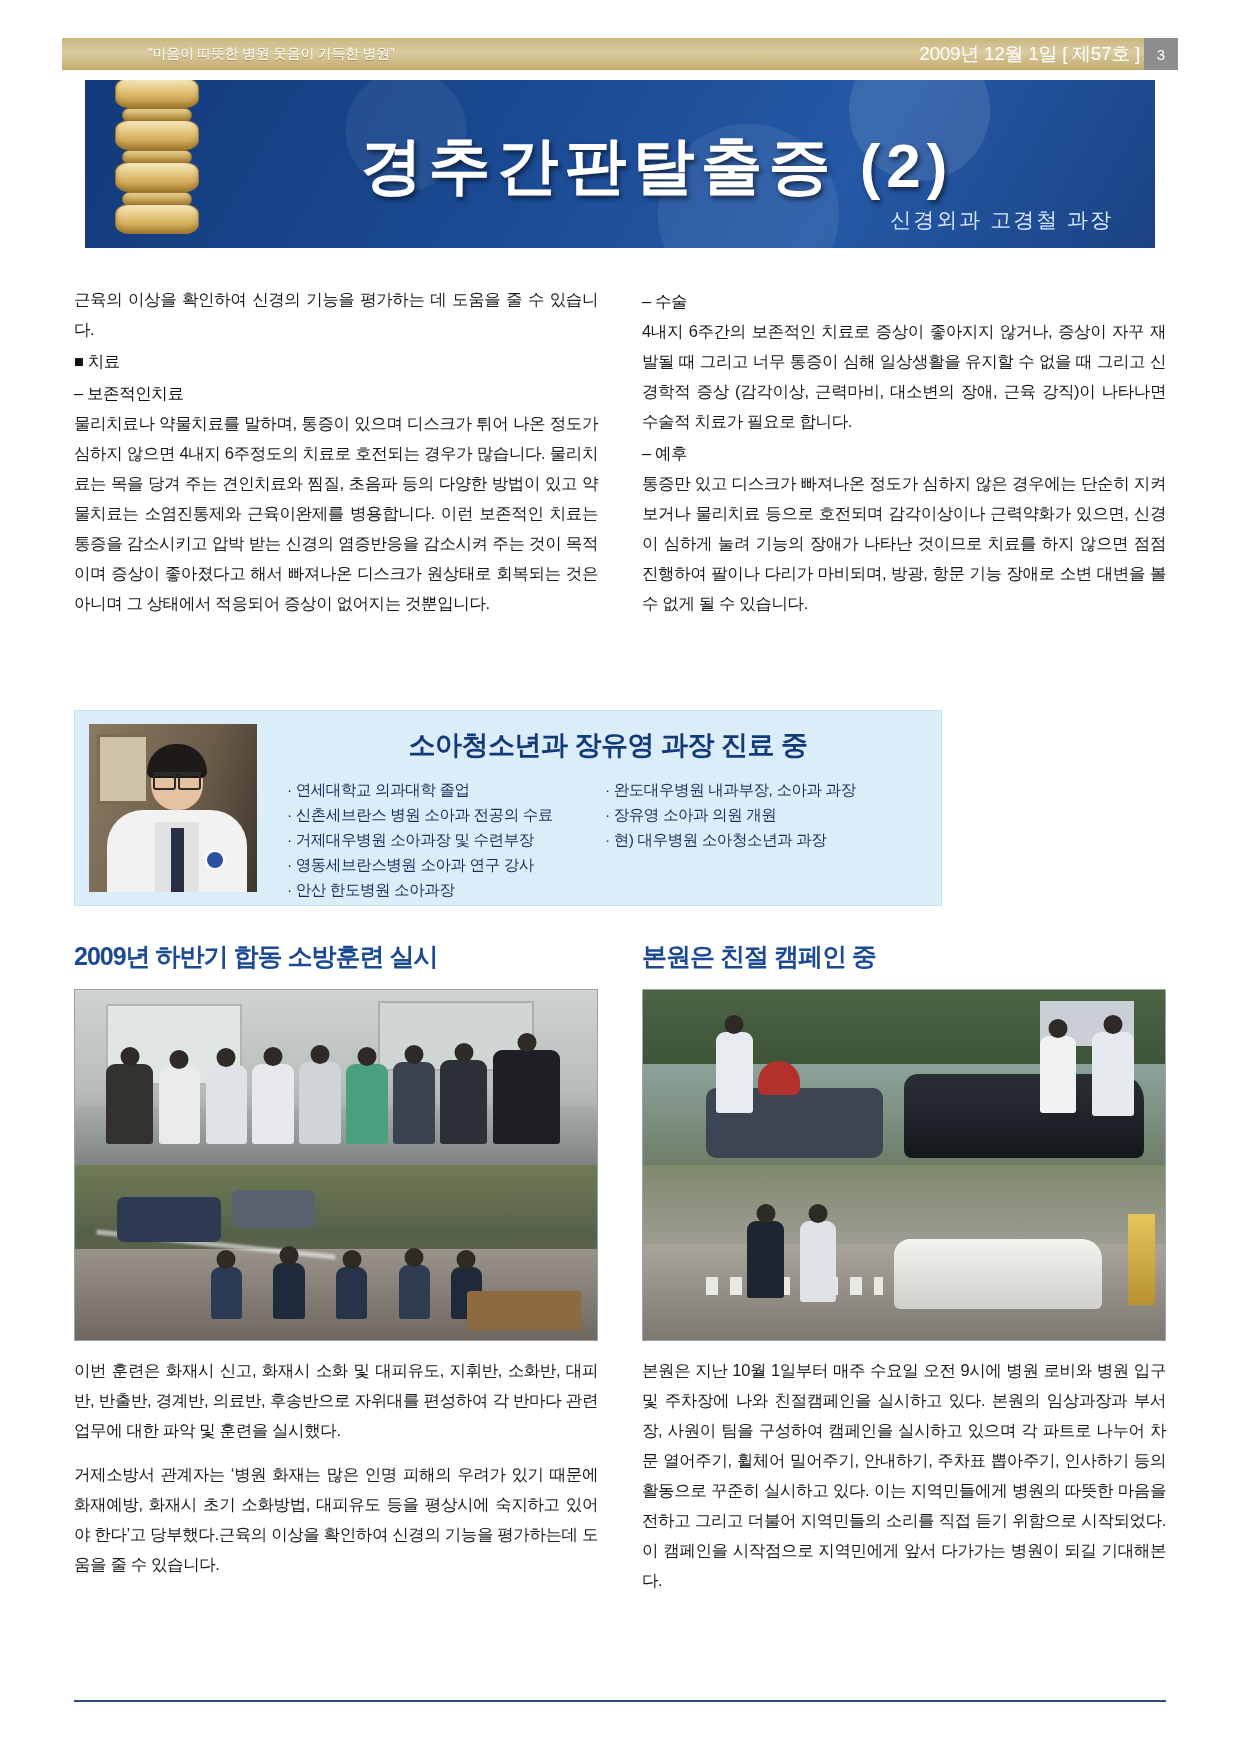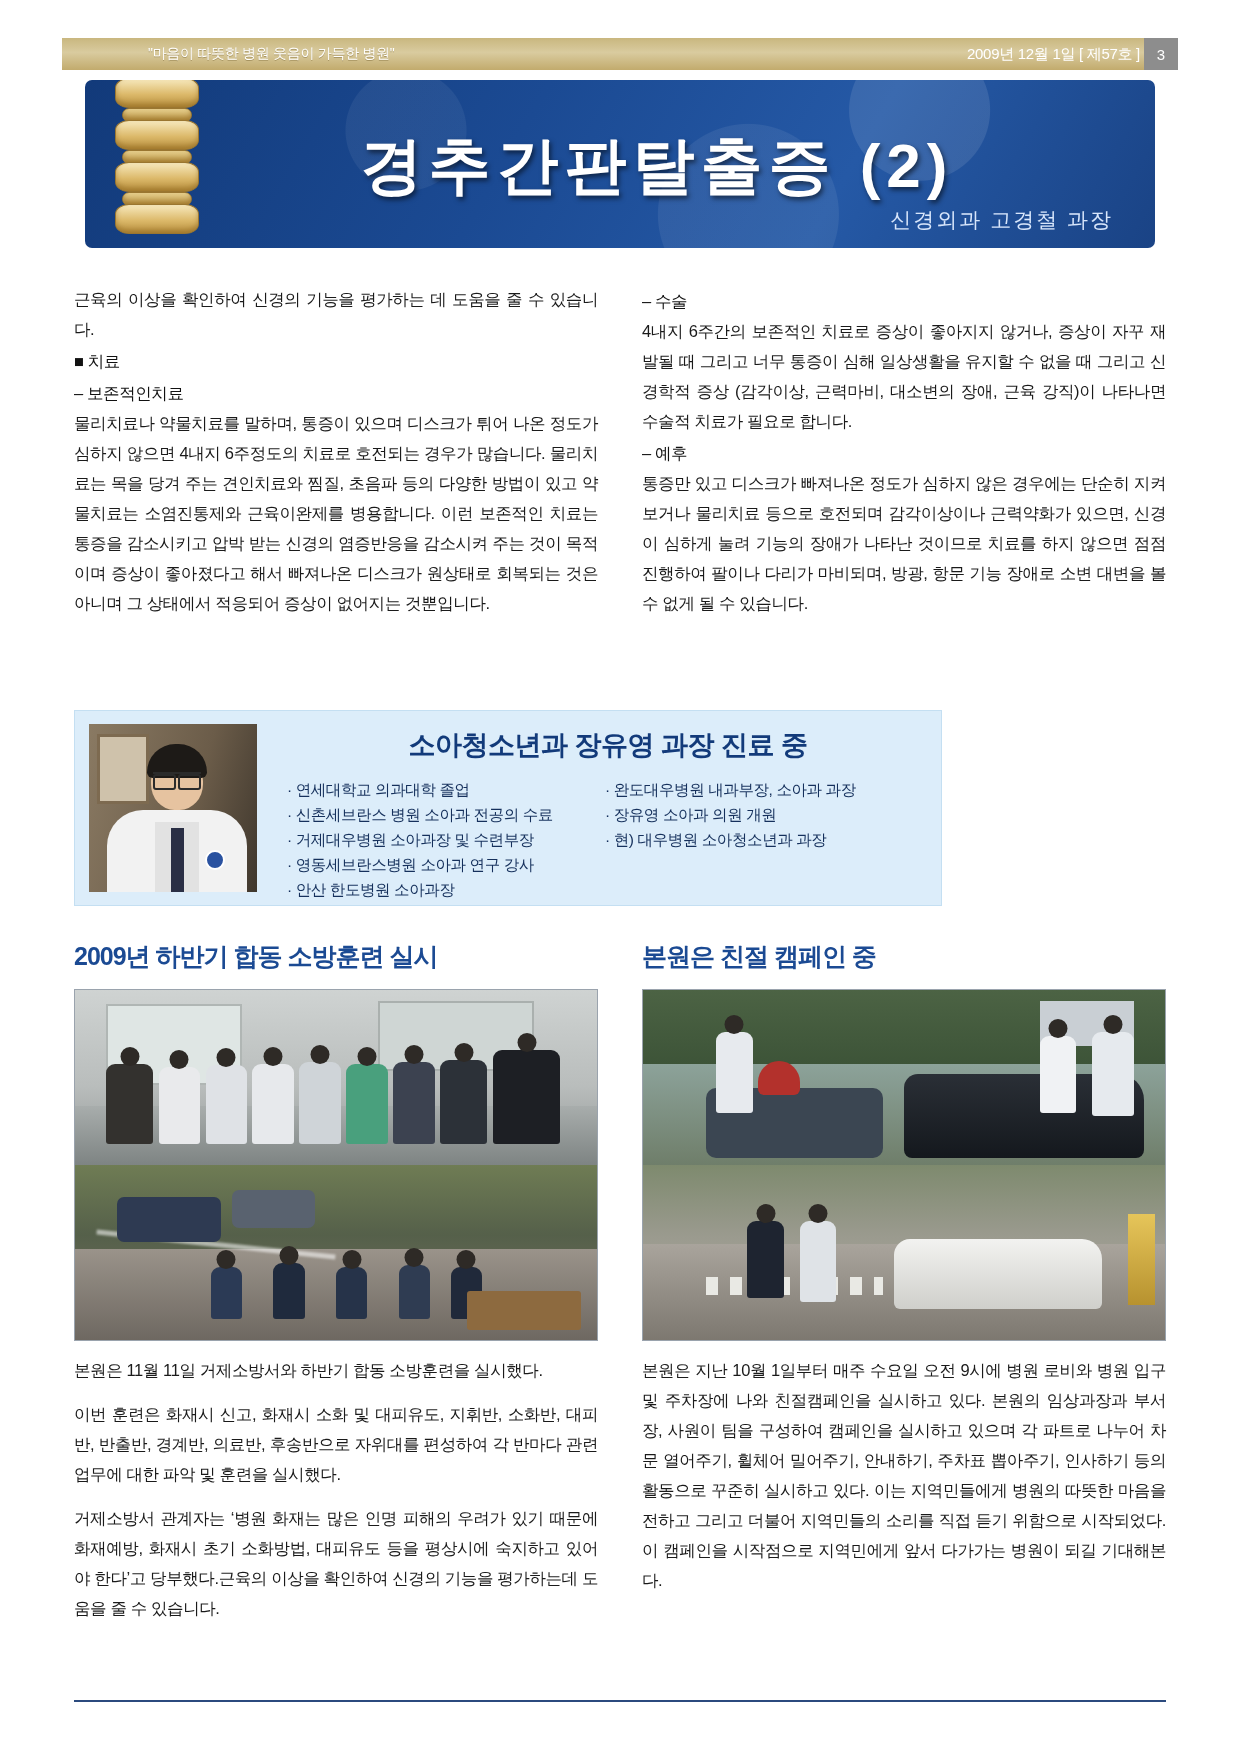--- a/index.html
+++ b/index.html
@@ -27,21 +27,21 @@
   }
   .topbar .slogan {
     color: #ffffff;
     font-size: 14px;
     margin-left: 86px;
     letter-spacing: -0.3px;
     text-shadow: 0 1px 0 rgba(120,100,50,0.45);
   }
   .topbar .issue {
     color: #ffffff;
-    font-size: 15px;
+    font-size: 19px;
     margin-left: auto;
     margin-right: 38px;
     letter-spacing: -0.3px;
   }
   .topbar .pageno {
     position: absolute;
     right: 0; top: 0;
     width: 34px; height: 32px;
     background: #8d8d8d;
     color: #fff;
@@ -53,21 +53,20 @@
   .banner {
     position: absolute;
     left: 85px; top: 80px;
     width: 1070px; height: 168px;
     background:
       radial-gradient(circle at 78% 18%, rgba(255,255,255,0.10) 0 70px, rgba(255,255,255,0) 71px),
       radial-gradient(circle at 62% 80%, rgba(255,255,255,0.07) 0 90px, rgba(255,255,255,0) 91px),
       radial-gradient(circle at 30% 30%, rgba(255,255,255,0.06) 0 60px, rgba(255,255,255,0) 61px),
       linear-gradient(120deg, #123a7a 0%, #1b4a93 40%, #2559a6 70%, #1a4385 100%);
     overflow: hidden;
-    border-radius: 7px;
   }
   .banner .spine {
     position: absolute;
     left: 18px; top: -6px;
     width: 110px; height: 176px;
   }
   .vert {
     position: absolute;
     left: 12px;
     width: 84px; height: 30px;
@@ -372,21 +371,20 @@
             </div>
           <div class="pp" style="left:62%;width:6%;height:31%;background:#2f3c52">
               <i></i>
             </div>
           <div class="pp" style="left:72%;width:6%;height:30%;background:#20293a">
               <i></i>
             </div>
           <div class="bench"></div>
         </div>
       </div>
-      <p class="first">본원은 11월 11일 거제소방서와 하반기 합동 소방훈련을 실시했다.</p>
       <p>이번 훈련은 화재시 신고, 화재시 소화 및 대피유도, 지휘반, 소화반, 대피반, 반출반, 경계반, 의료반, 후송반으로 자위대를 편성하여 각 반마다 관련 업무에 대한 파악 및 훈련을 실시했다.</p>
       <p>거제소방서 관계자는 ‘병원 화재는 많은 인명 피해의 우려가 있기 때문에 화재예방, 화재시 초기 소화방법, 대피유도 등을 평상시에 숙지하고 있어야 한다’고 당부했다.근육의 이상을 확인하여 신경의 기능을 평가하는데 도움을 줄 수 있습니다.</p>
     </div>
 
     <div class="story">
       <h3>본원은 친절 캠페인 중</h3>
       <div class="photobox">
         <div class="half t p2t">
           <div class="tree"></div>
           <div class="bldg"></div>

